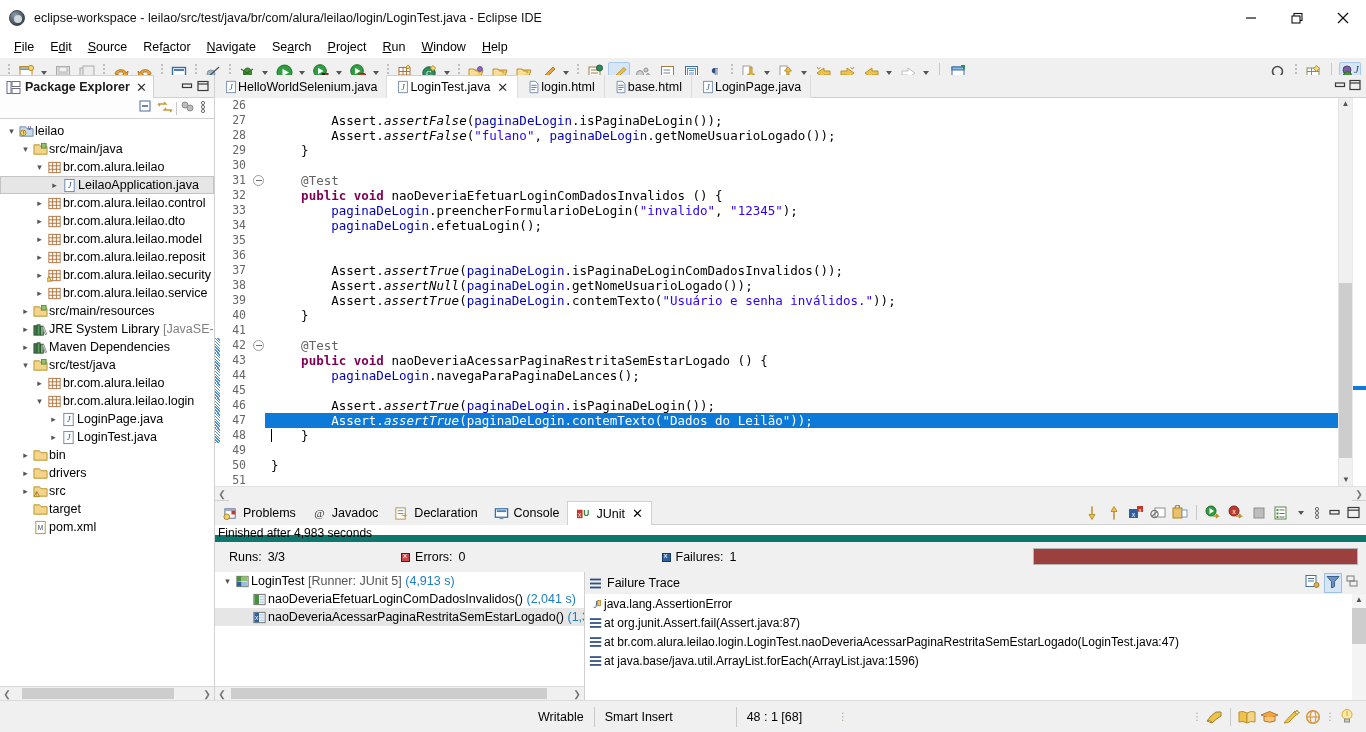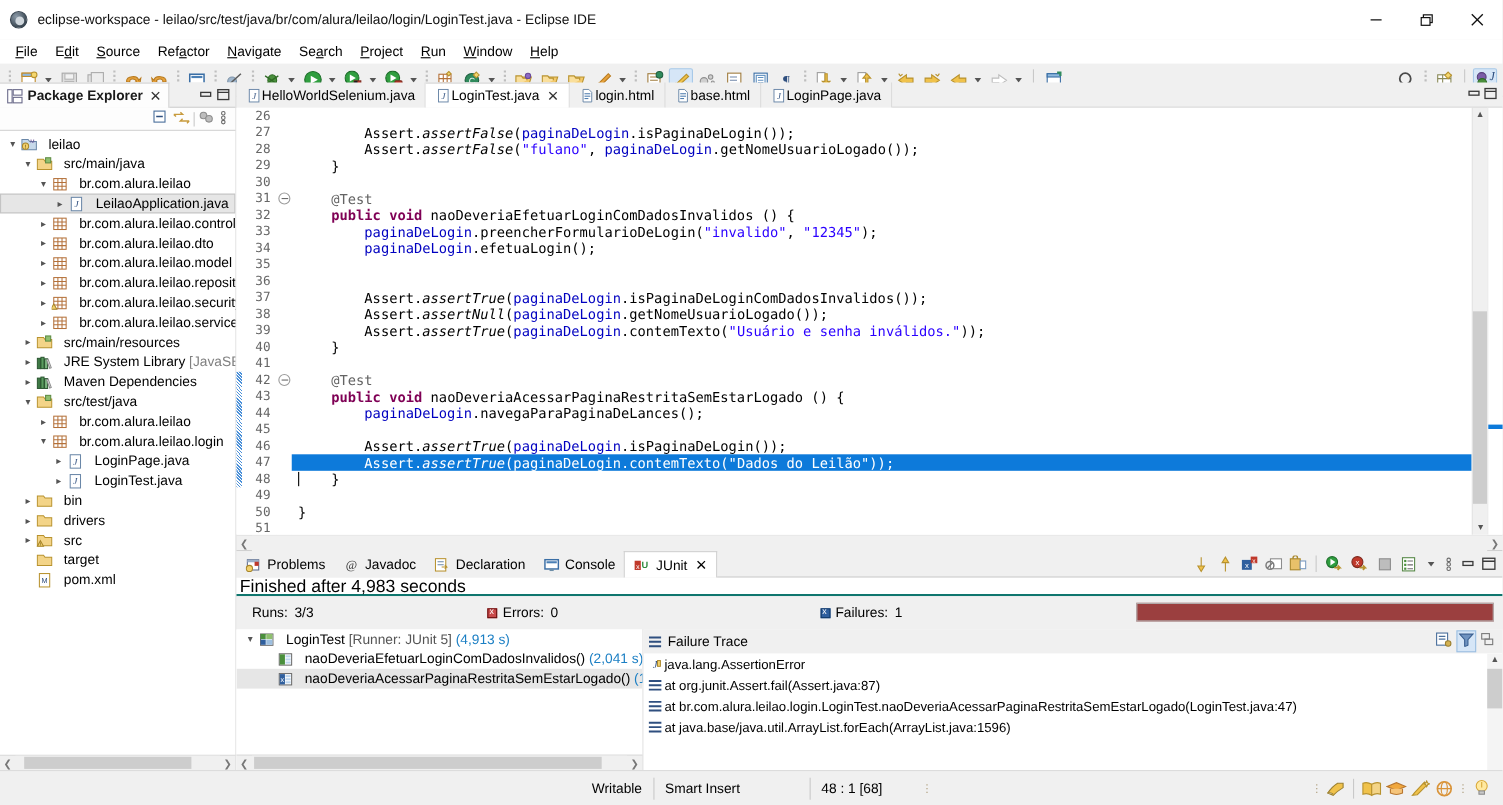--- a/index.html
+++ b/index.html
@@ -62,21 +62,21 @@
                  align-items:center; gap:2px; padding-right:4px;}
   .vmin, .vmax { width:14px; height:14px; display:flex; align-items:center; justify-content:center;}
   .pkg-toolrow { height:21px; background:#fdfdfd; border-bottom:1px solid #d0d0d0;
                  display:flex; align-items:center; justify-content:flex-end; gap:3px; padding-right:6px;}
   .pkg-tree { flex:1; background:#ffffff; overflow:hidden; padding-top:3px; position:relative;}
   .trow { height:18px; display:flex; align-items:center; white-space:nowrap; font-size:12.5px; }
   .trow.sel { background:#e6e6e6; border:1px solid #c4c4c4; }
   .twist { width:13px; height:18px; display:flex; align-items:center; justify-content:center;
            color:#555; font-size:9px; flex:0 0 auto;}
   .ticon { width:17px; height:18px; display:flex; align-items:center; justify-content:center; flex:0 0 auto;}
-  .tlabel { padding-left:9px; }
+  .tlabel { padding-left:0; }
   .tdim { color:#808080; }
   .pkg-hsb { height:14px; background:#f0f0f0; border-top:1px solid #d7d7d7;
              display:flex; align-items:center; }
   .sb-arrow { width:14px; text-align:center; color:#777; font-size:9px; }
   .sb-track { flex:1; height:14px; background:#f0f0f0; position:relative; }
   .sb-thumb { position:absolute; top:1px; height:11px; background:#cdcdcd; }
 
   
   .editorcol { flex:1; display:flex; flex-direction:column; min-width:0; }
   .ed-tabrow { height:23px; display:flex; align-items:stretch; background:#f0f0f0; }
@@ -118,23 +118,23 @@
   
   .bottom { height:200px; display:flex; flex-direction:column; background:#f0f0f0;
             border-top:1px solid #d0d0d0; }
   .b-tabrow { height:24px; display:flex; align-items:stretch; background:#f0f0f0; position:relative; }
   .b-tab { display:flex; align-items:center; padding:0 8px; font-size:12.5px; }
   .b-tab.active { background:#ffffff; border-top:1px solid #d0d0d0;
                   border-left:1px solid #d0d0d0; border-right:1px solid #d0d0d0;}
   .b-tab .tn { margin-left:5px; }
   .b-tabfill { flex:1; display:flex; justify-content:flex-end; align-items:center; gap:2px;
                padding-right:4px; border-bottom:1px solid #d0d0d0;}
-  .ju-status { height:17px; background:#ffffff; font-size:16px; padding-left:3px; line-height:17px;
-               border-bottom:2px solid #0f766e;}
-  .ju-counts { height:30px; background:#f0f0f0; display:flex; align-items:center; position:relative;gap:42px;}
+  .ju-status { height:17px; background:#ffffff; font-size:12px; padding-left:3px; line-height:17px;
+               border-bottom:7px solid #0f766e;}
+  .ju-counts { height:30px; background:#f0f0f0; display:flex; align-items:center; position:relative;}
   .ju-counts .cell { font-size:12.5px; display:flex; align-items:center; }
   .minibox { width:9px; height:9px; margin-right:5px; display:inline-block;
              border:1px solid #6b1212; background:#c94a4a; position:relative;}
   .minibox.blue { border-color:#123b6b; background:#2f5f9e; }
   .minibox:after { content:'x'; position:absolute; left:1px; top:-3px; font-size:8px; color:#fff;
                    font-family:"Liberation Sans", sans-serif; }
   .ju-bar { position:absolute; left:818px; right:8px; top:6px; height:17px;
             background:#9b3f3f; border:1px solid #b5b5b5; }
   .ju-split { flex:1; display:flex; min-height:0; }
   .ju-left { width:370px; display:flex; flex-direction:column; background:#fff;

